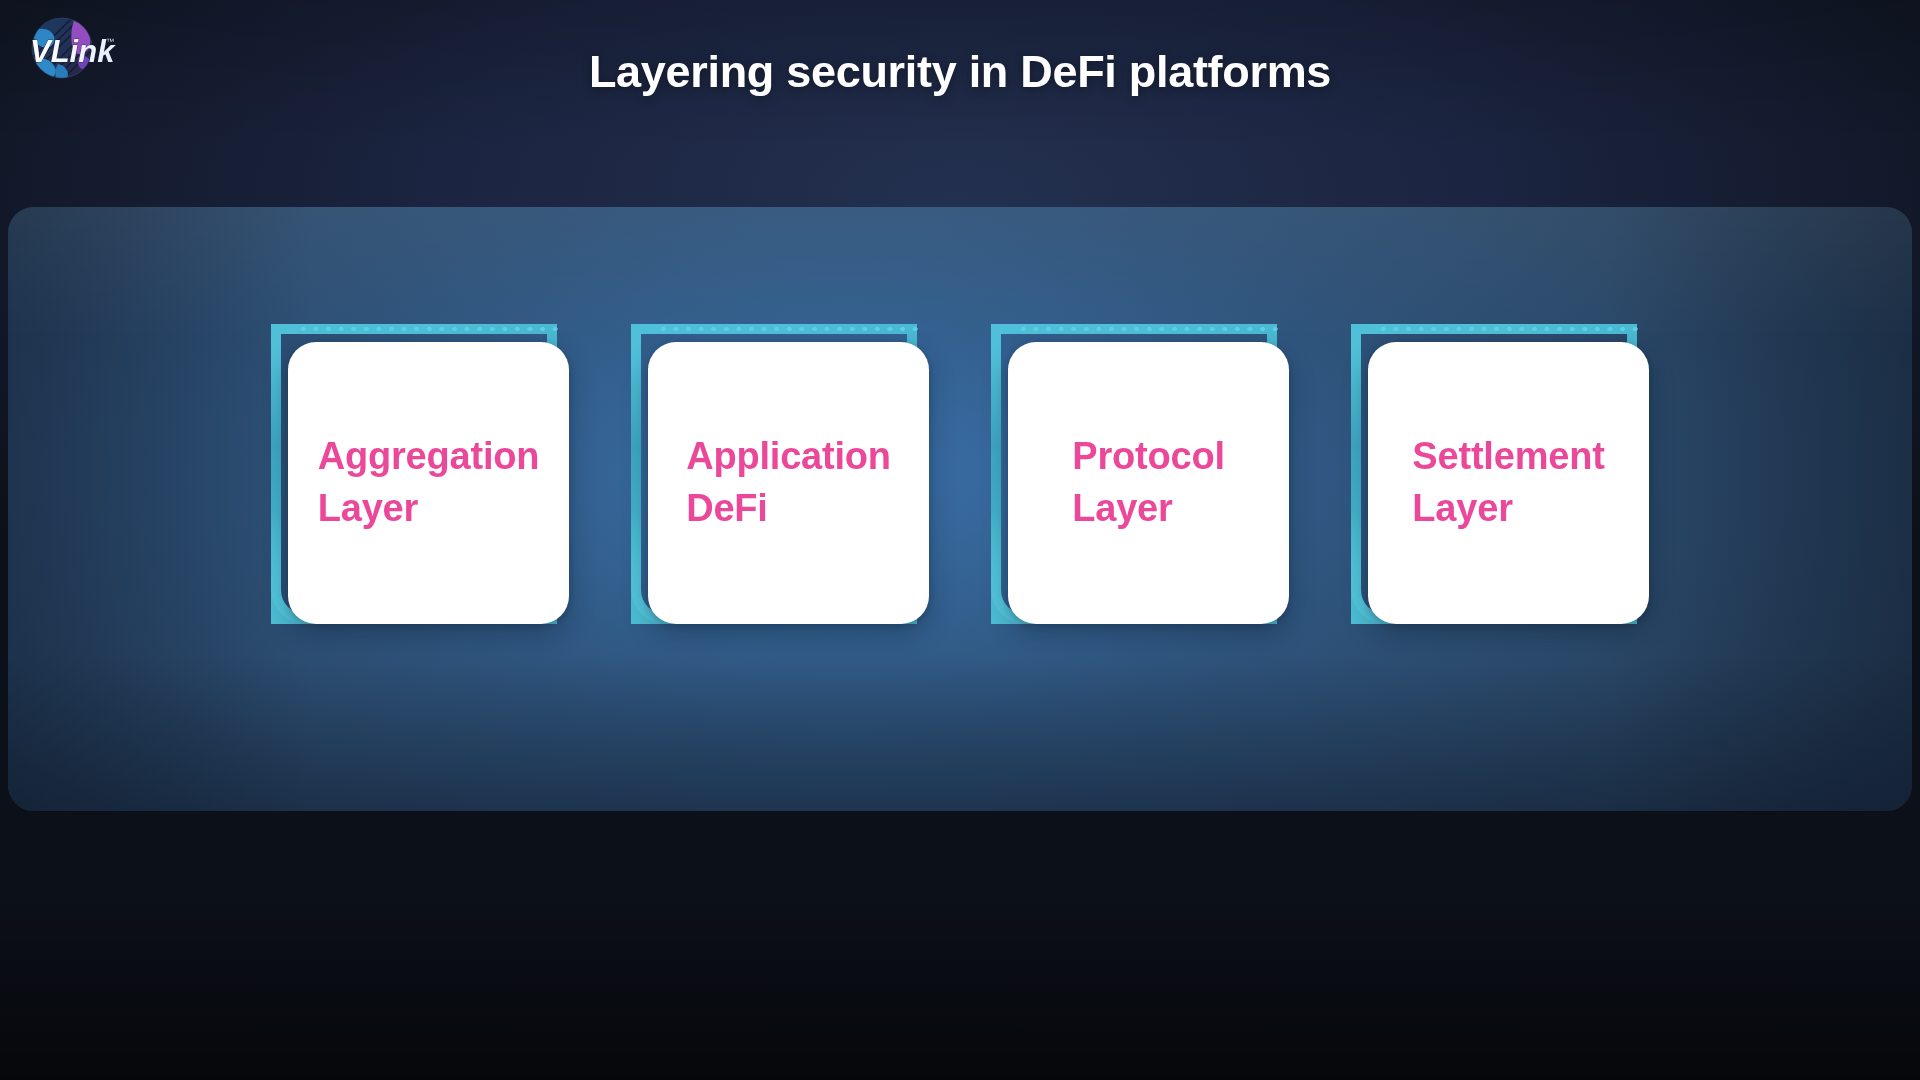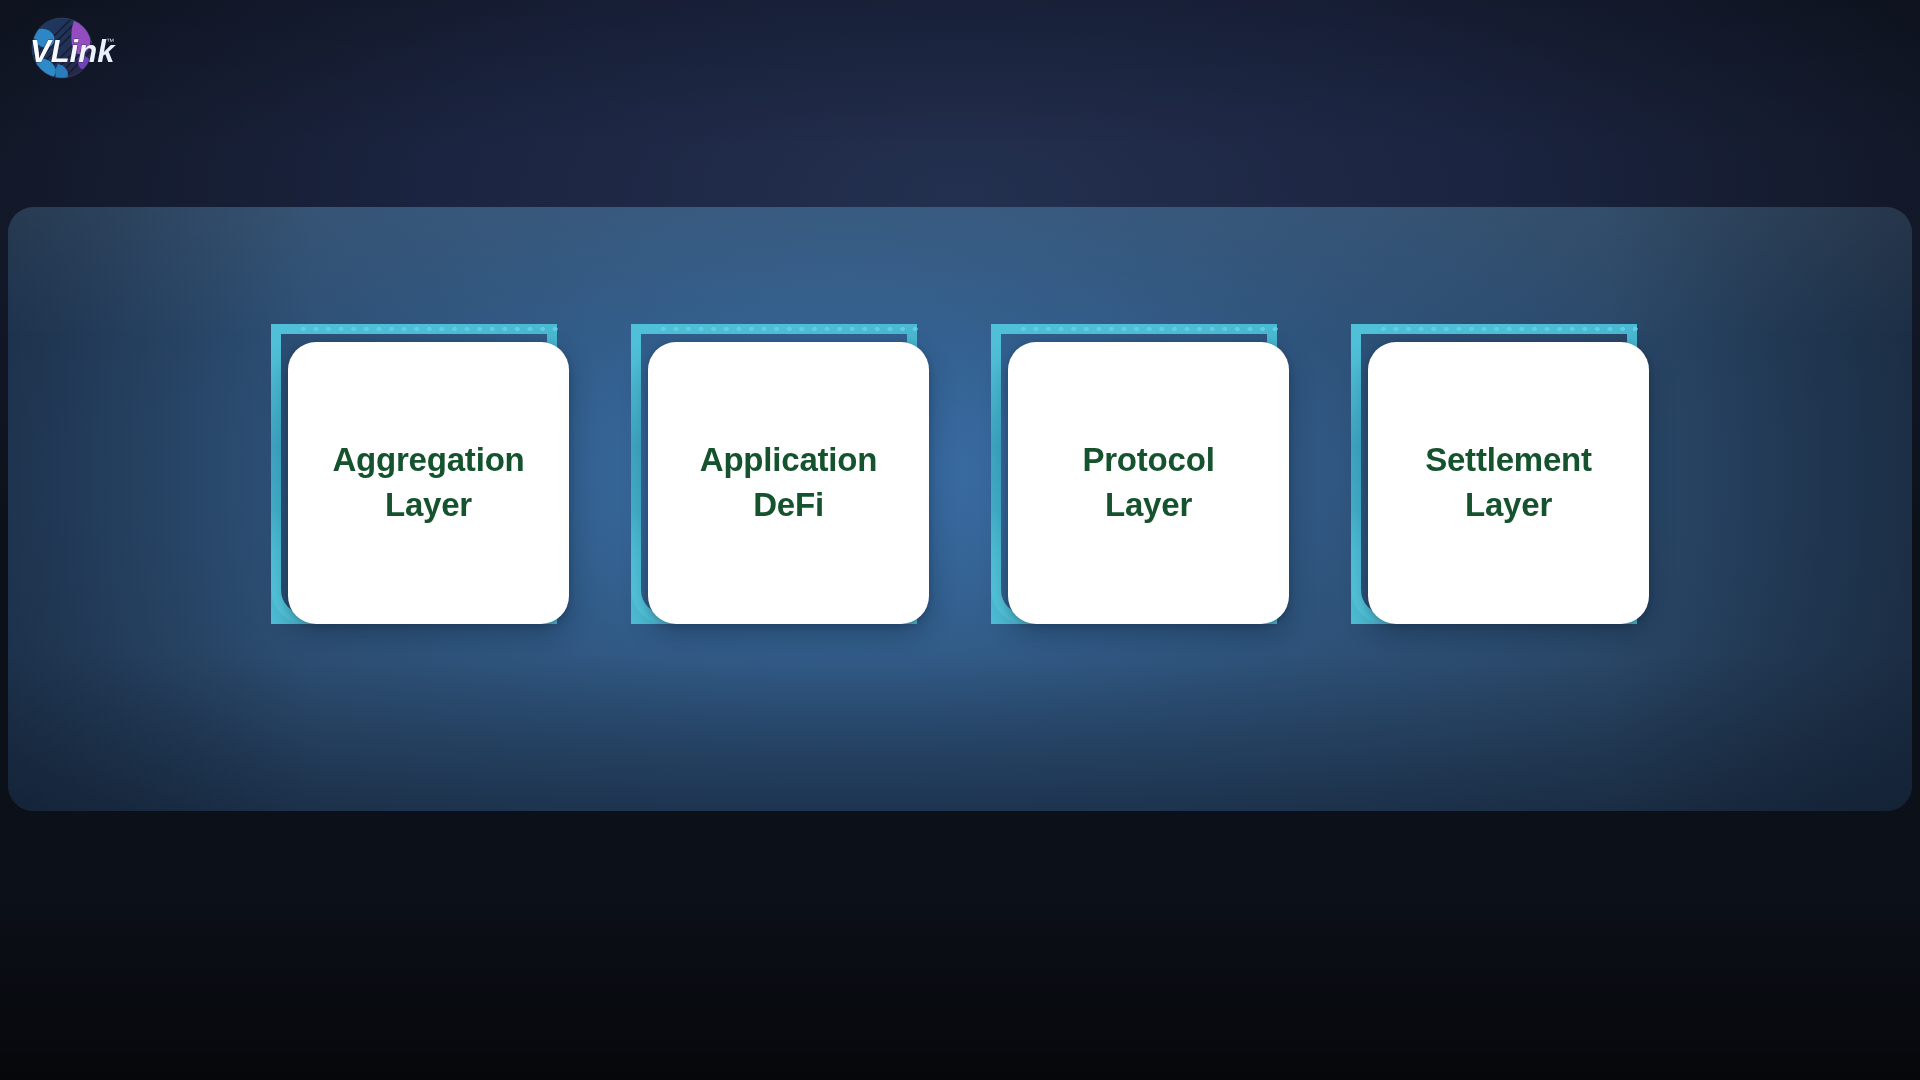--- a/index.html
+++ b/index.html
@@ -156,25 +156,25 @@
       0 10px 26px rgba(8,22,40,0.30),
       0 2px 6px rgba(8,22,40,0.20);
     display:flex;
     align-items:center;
     justify-content:center;
     padding:0 14px;
     z-index:6;
   }
 
   .card-label {
-    font-size:33px;
+    font-size:38px;
     font-weight:bold;
     line-height:1.36;
-    color:#14532d;
-    text-align:center;
+    color:#ec4899;
+    text-align:left;
     letter-spacing:-0.2px;
     white-space:pre-line;
   }
 </style>
 </head>
 <body>
 
 <div class="slide">
 
   <div class="logo">
@@ -214,20 +214,21 @@
       </g>
       <circle cx="44" cy="34" r="30" fill="none" stroke="#3a4a74" stroke-width="1" opacity="0.55"></circle>
 
       <g>
         <text x="12" y="48" font-family="Liberation Sans, sans-serif" font-size="31" font-weight="bold" font-style="italic" fill="url(#gV)" stroke="#0c1222" stroke-width="0.6" paint-order="stroke">VLink</text>
       </g>
       <text x="88" y="30" font-family="Liberation Sans, sans-serif" font-size="8" fill="#cfd8ee">™</text>
     </svg>
   </div>
 
+  <h1 class="title">Layering security in DeFi platforms</h1>
 
   <div class="panel"></div>
 
   <div class="cards">
 
     <div class="card-wrap">
       <div class="frame"></div>
       <div class="frame-dots"></div>
       <div class="card">
         <div class="card-label">Aggregation

